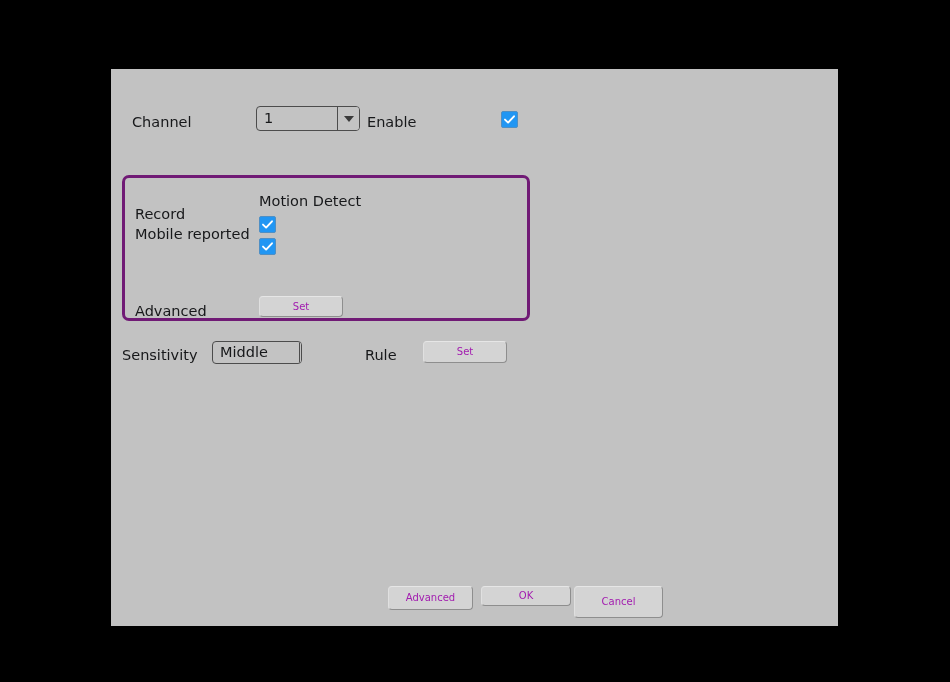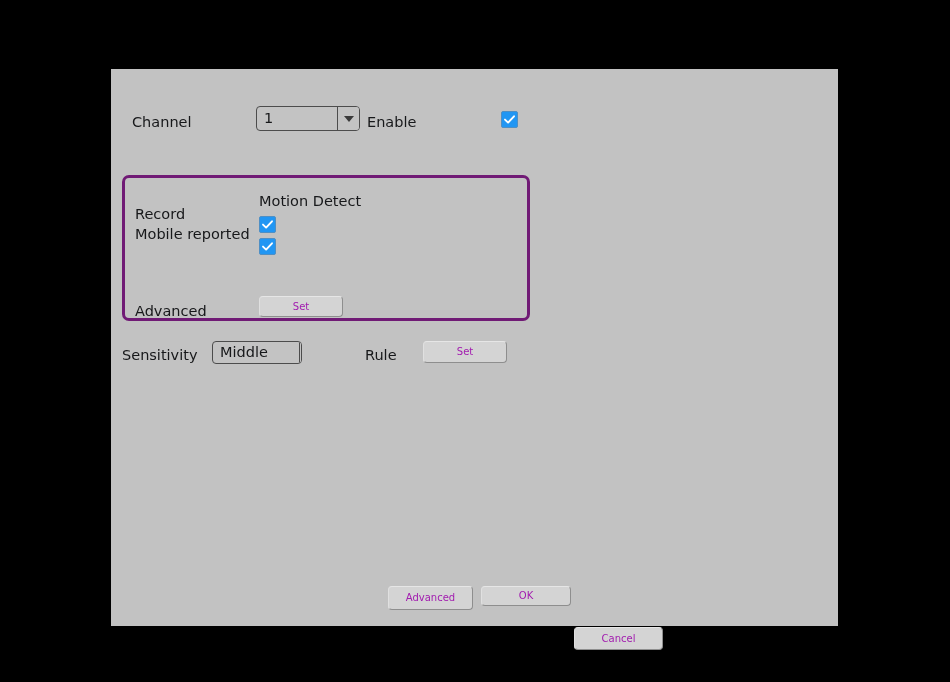--- a/index.html
+++ b/index.html
@@ -182,16 +182,16 @@
         <span class="caret"></span>
       </span>
     </div>
 
     <div class="lbl" style="left:254px; top:279px;">Rule</div>
 
     <div class="btn" style="left:312px; top:272px; width:84px; height:22px;">Set</div>
 
     <div class="btn" style="left:277px; top:517px; width:85px; height:24px;">Advanced</div>
     <div class="btn" style="left:370px; top:517px; width:90px; height:20px;">OK</div>
-    <div class="btn" style="left:463px; top:517px; width:89px; height:23px;margin-top:41px;">Cancel</div>
+    <div class="btn" style="left:463px; top:517px; width:89px; height:32px;">Cancel</div>
 
   </div>
 </div>
 
 </body></html>

